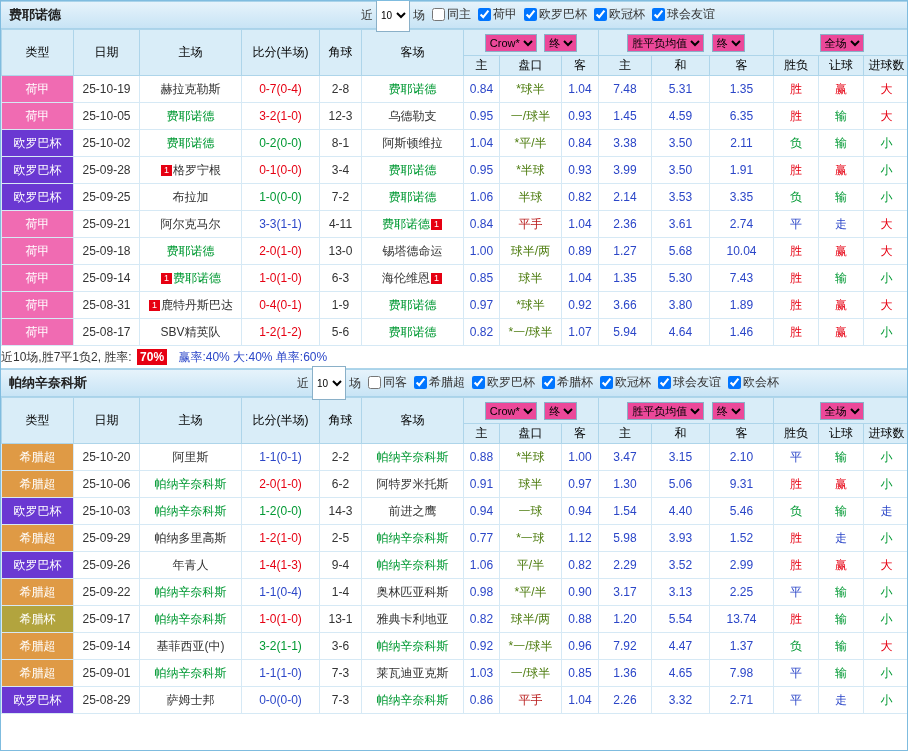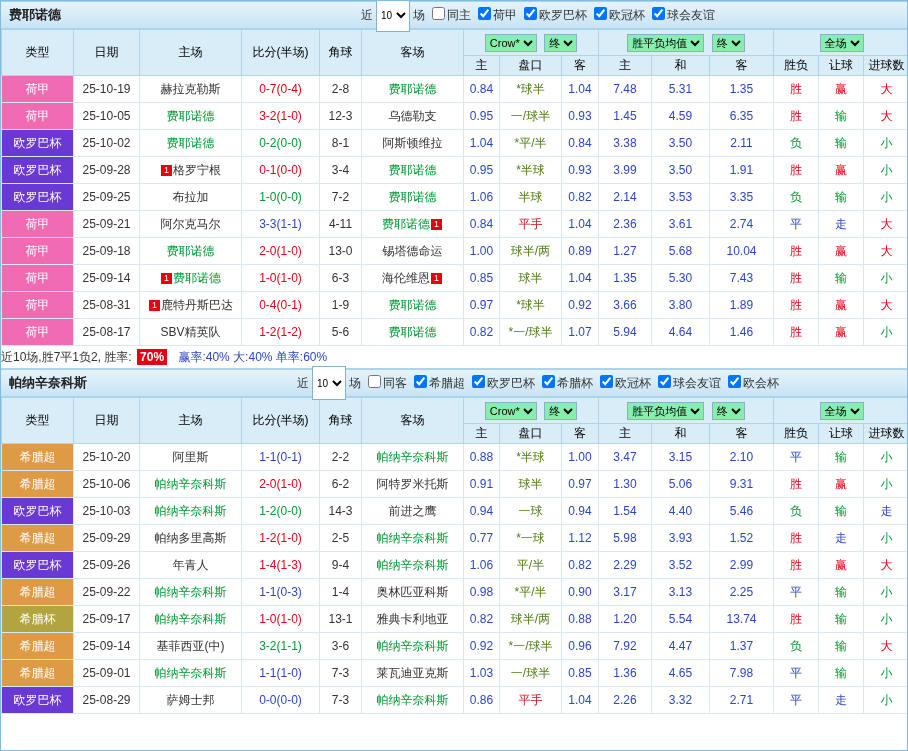--- a/index.html
+++ b/index.html
@@ -15,27 +15,27 @@
   .radio-off{background:radial-gradient(circle,#1565c0 2.5px,#fff 3px);border:1px solid #90b8d8}
   .radio-on{background:radial-gradient(circle,#f0821e 2.5px,#fff 3px);border:1px solid #f0a35e}
   .close-btn{position:absolute;right:5px;top:3px;width:22px;height:22px;background:#2b9be8;color:#fff;
     font-size:13px;line-height:22px;text-align:center;border-radius:3px;cursor:pointer;font-weight:bold}
 
   .section-header{height:28px;display:flex;align-items:center;
     background:linear-gradient(#e6f3fb,#c8e4f5);border-bottom:1px solid #a9d3ea;border-top:1px solid #a9d3ea}
   .team-name{font-weight:bold;font-size:13px;color:#222;margin-left:8px;width:160px;white-space:nowrap}
   .filters{display:flex;align-items:center;font-size:12px;color:#333;flex:1;justify-content:center;white-space:nowrap}
   .filters select{font-size:10px;height:34px;margin:0 3px;border:1px solid #8ab0c8;background:#fff}
-  .filters label{display:inline-flex;align-items:flex-start;margin-left:7px;cursor:pointer}
+  .filters label{display:inline-flex;align-items:center;margin-left:7px;cursor:pointer}
   .filters input{margin-right:2px;width:13px;height:13px}
 
   table{border-collapse:collapse;table-layout:fixed;width:908px}
   th{background:#d9edf8;border:1px solid #aed5ea;font-size:12px;font-weight:normal;color:#000;height:26px;padding:0;white-space:nowrap}
   .sub-th{height:20px}
-  th select{font-size:11px;height:18px;border:1px solid #8ab0c8;background:#86efac;margin:0 2px;vertical-align:middle}
+  th select{font-size:11px;height:18px;border:1px solid #8ab0c8;background:#ec4899;margin:0 2px;vertical-align:middle}
   td{border:1px solid #d6e9f5;text-align:center;font-size:12px;height:27px;padding:0;
     white-space:nowrap;overflow:hidden;color:#333}
   .comp-cell{color:#fff}
   .odds{color:#2b46c8}
   .hc-fav{color:#4d7c0f}
   .hc-level{color:#b91c1c}
   .score-win,.res-win{color:#e60012}
   .score-draw,.res-draw{color:#2b46c8}
   .score-loss,.res-loss{color:#009933}
   .team-subject{color:#009933}
@@ -476,21 +476,21 @@
           <td class="odds">3.52</td>
           <td class="odds">2.99</td>
           <td class="res-win">胜</td>
           <td class="res-win">赢</td>
           <td class="res-win">大</td>
         </tr>
         <tr>
           <td class="comp-cell" style="background: rgb(223, 154, 69);">希腊超</td>
           <td>25-09-22</td>
           <td><span class="team-subject">帕纳辛奈科斯</span></td>
-          <td class="score-draw">1-1(0-3)</td>
+          <td class="score-draw">1-1(0-4)</td>
           <td>1-4</td>
           <td><span class="team-other">奥林匹亚科斯</span></td>
           <td class="odds">0.98</td>
           <td class="hc-fav">*平/半</td>
           <td class="odds">0.90</td>
           <td class="odds">3.17</td>
           <td class="odds">3.13</td>
           <td class="odds">2.25</td>
           <td class="res-draw">平</td>
           <td class="res-loss">输</td>

